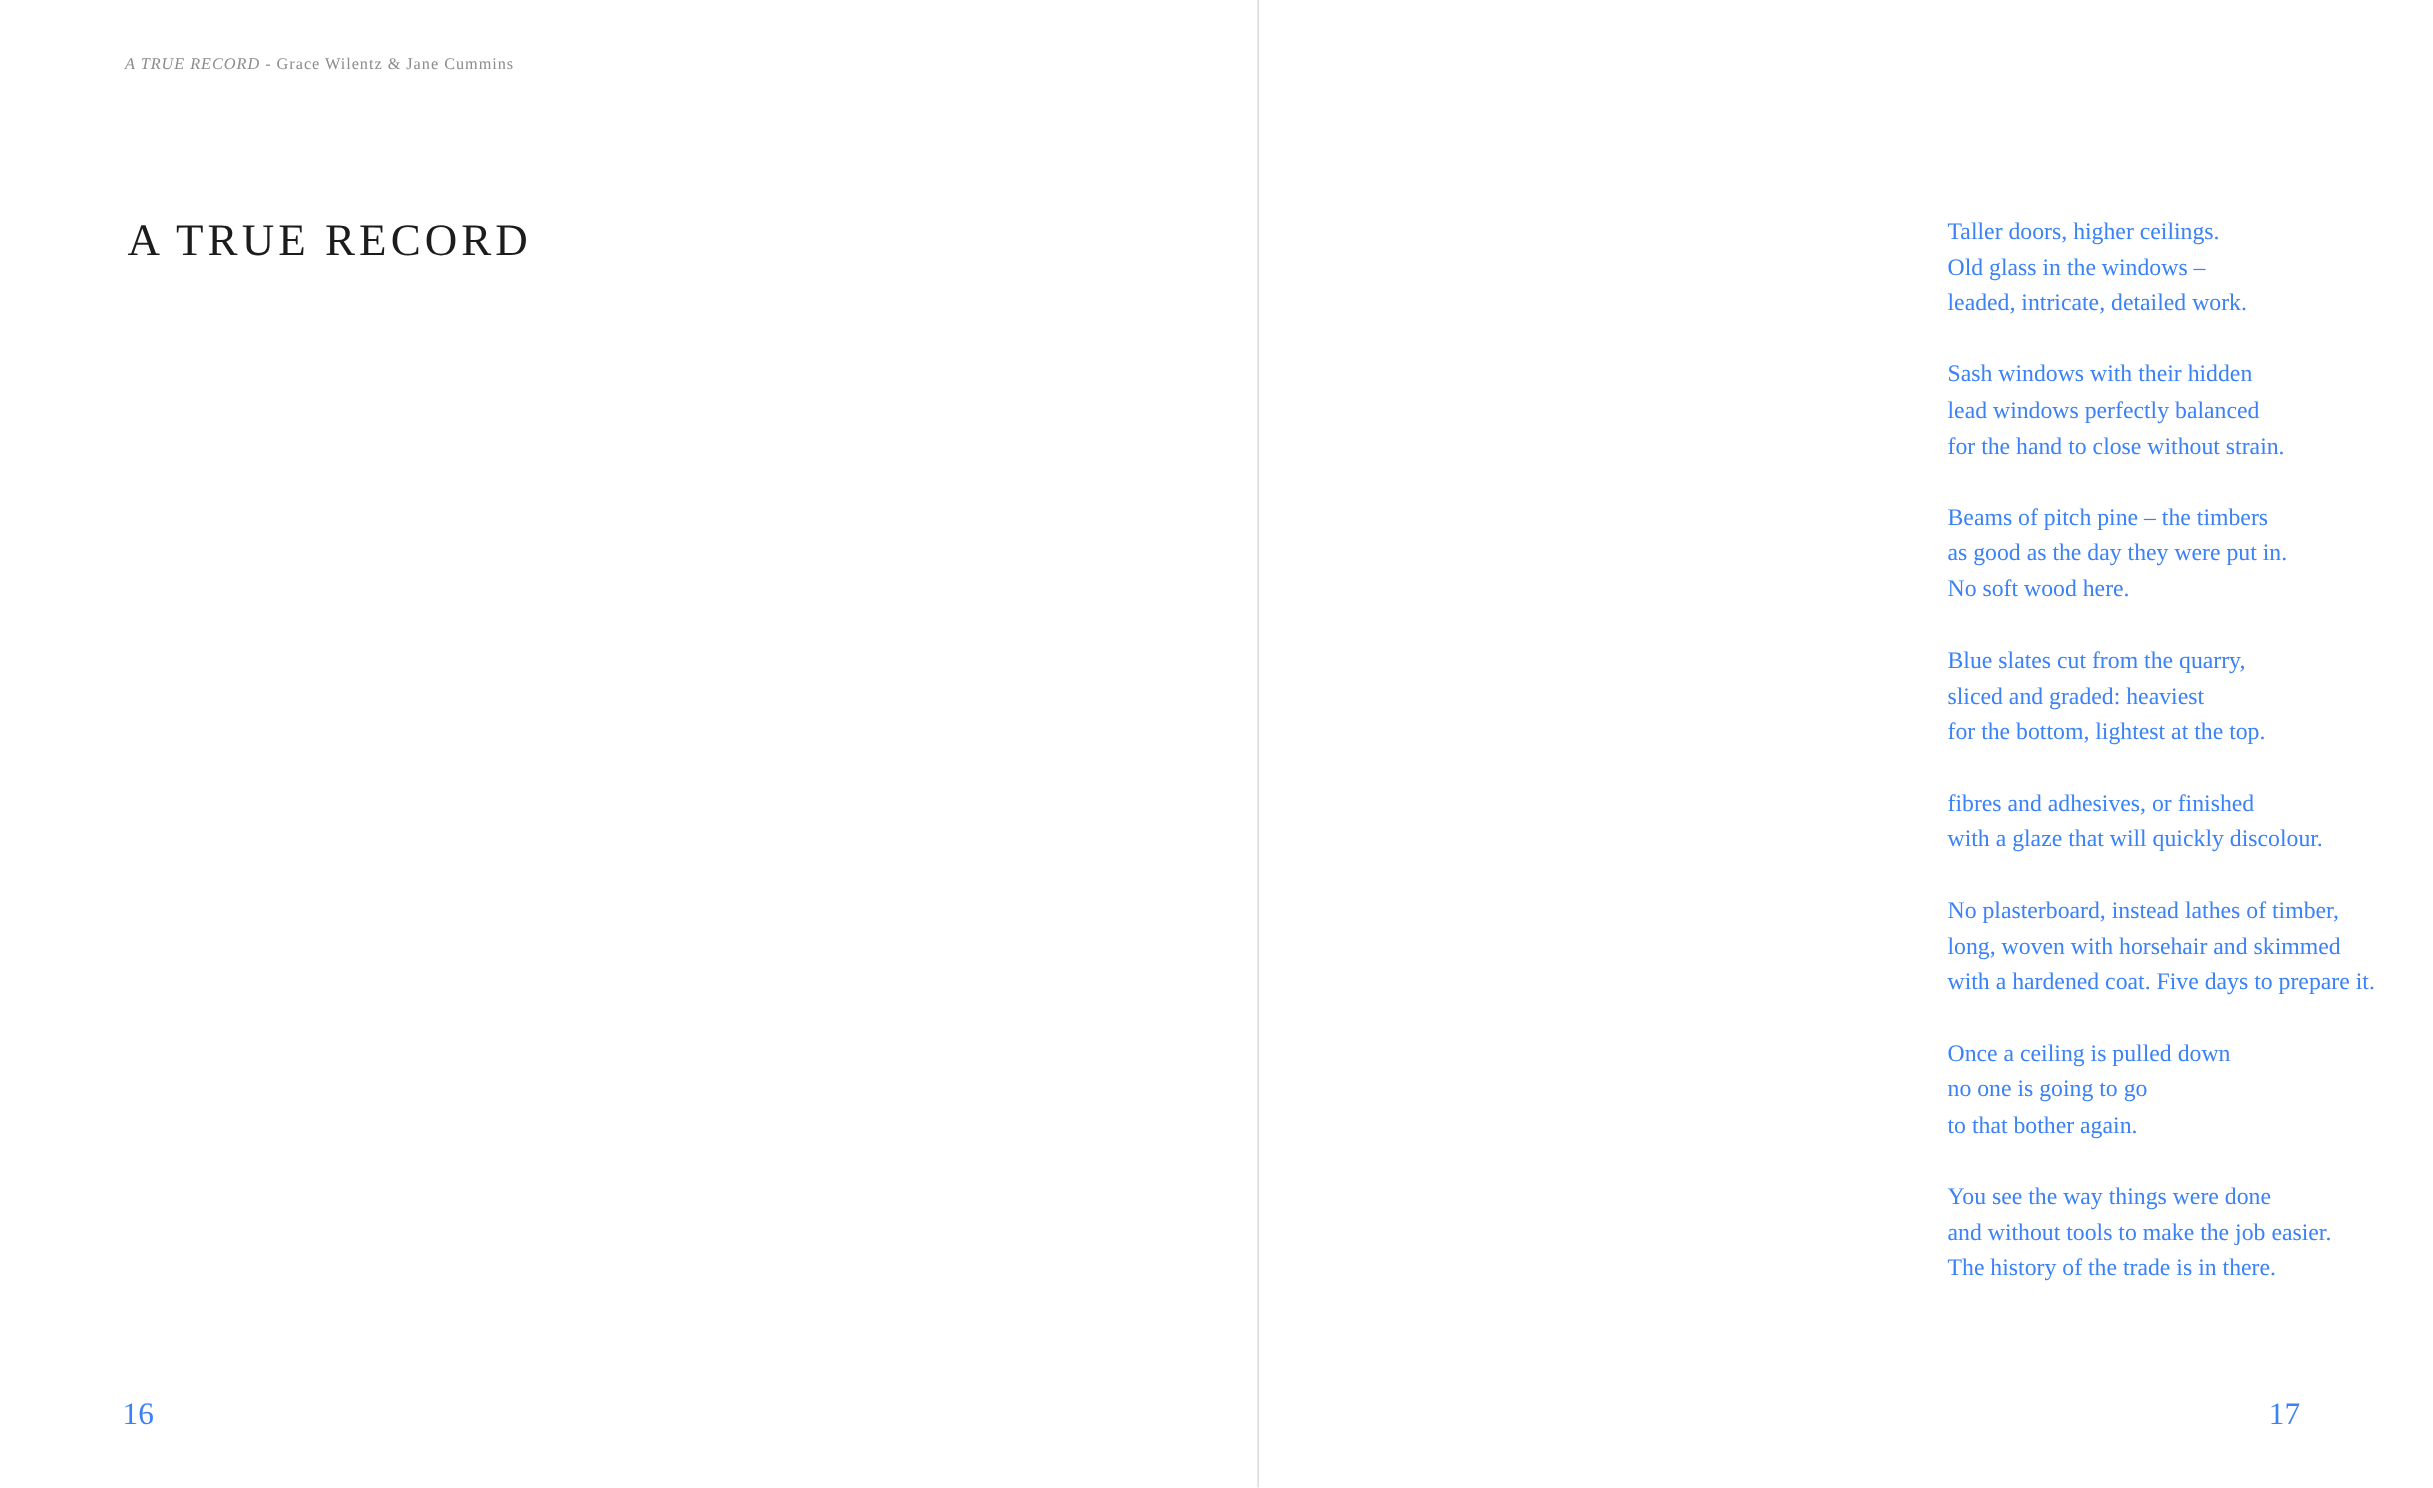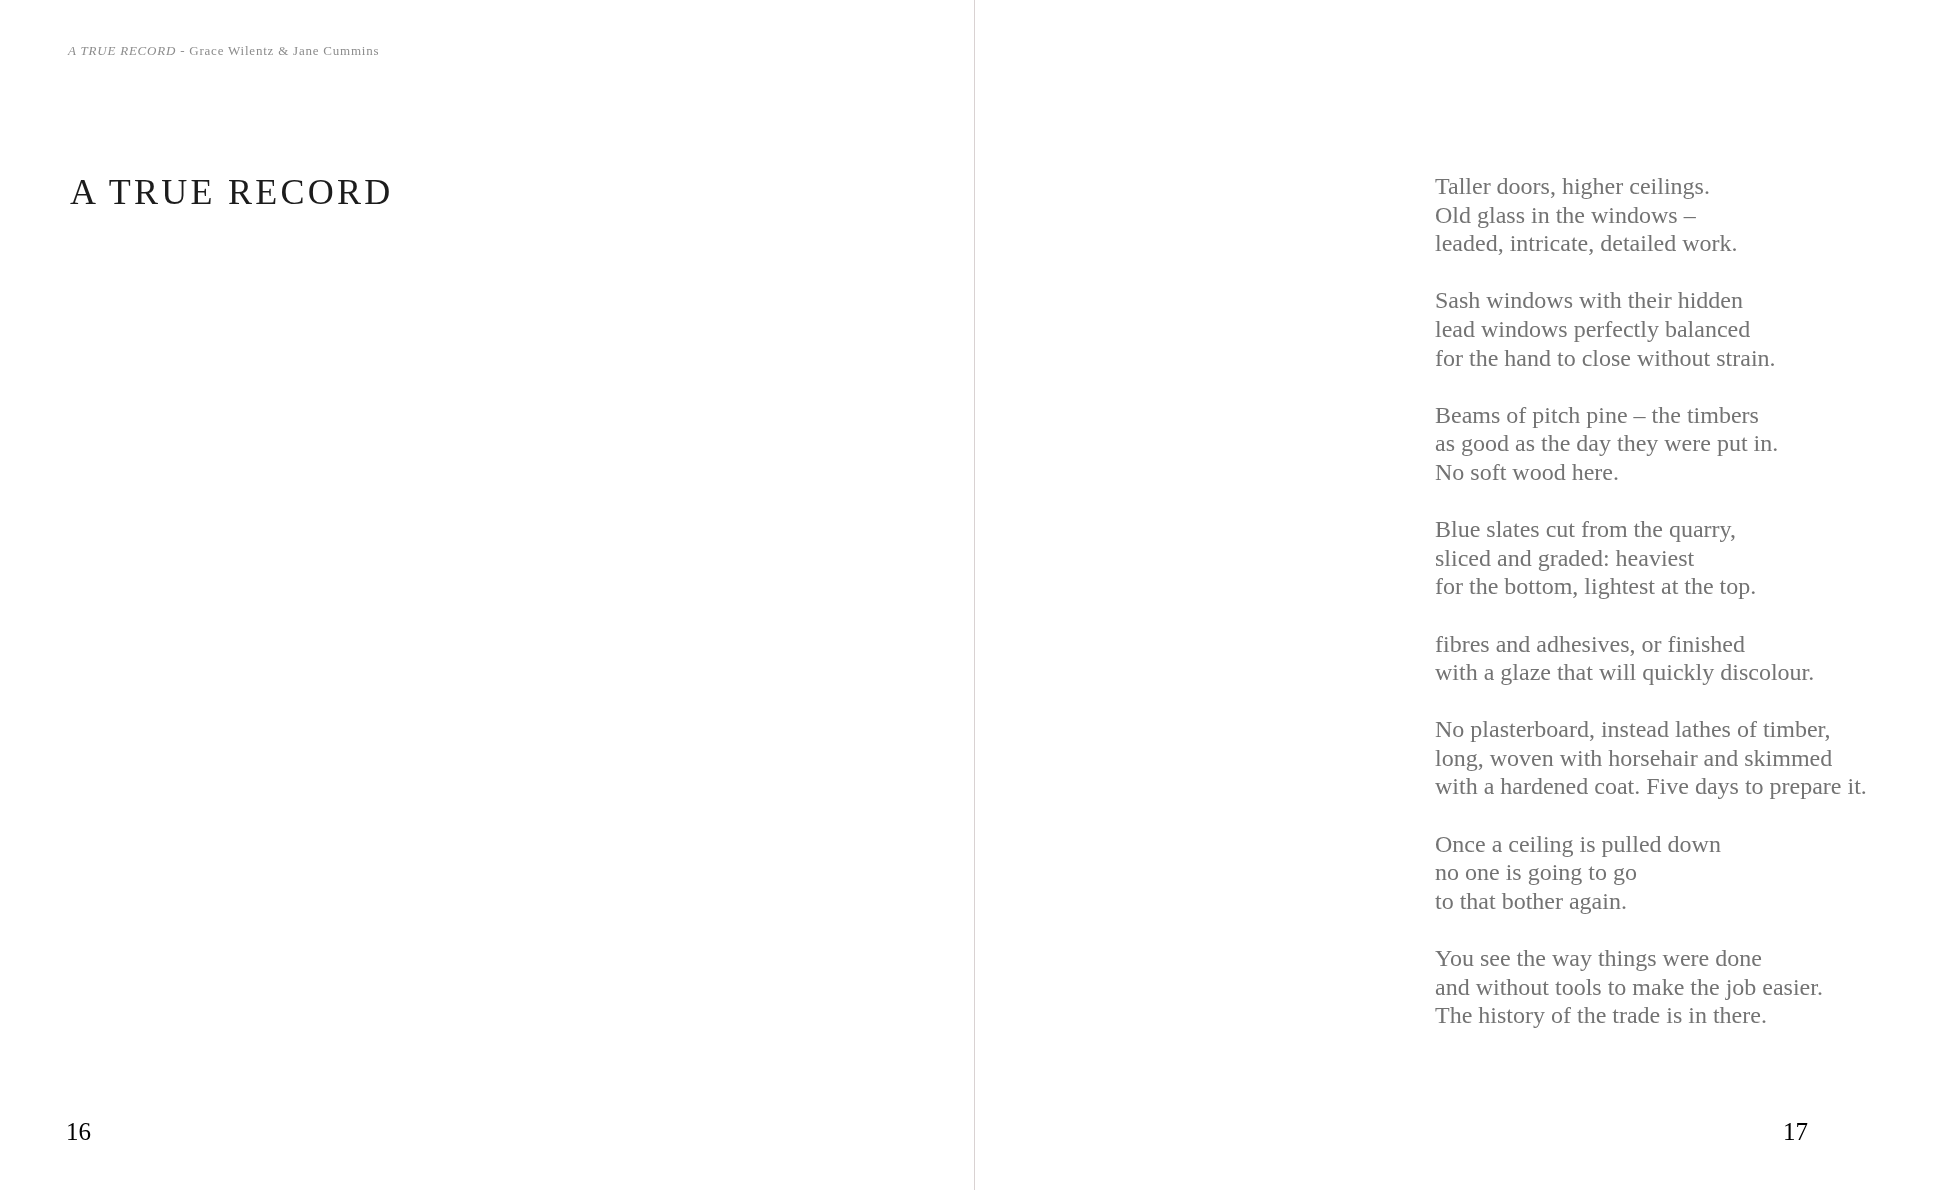--- a/index.html
+++ b/index.html
@@ -8,20 +8,21 @@
     font-family: "Liberation Serif", "DejaVu Serif", serif;
     width: 1946px;
     height: 1190px;
     overflow: hidden;
   }
   .spread {
     position: relative;
     width: 1820px;
     height: 1190px;
     background: #ffffff;
+    margin-left: 32px;
   }
   .gutter-divider {
     position: absolute;
     left: 974px;
     top: 0;
     width: 1px;
     height: 1190px;
     background: #d9d2d2;
   }
   .running-header {
@@ -39,33 +40,33 @@
     left: 70px;
     top: 171px;
     font-size: 36px;
     font-weight: normal;
     letter-spacing: 0.09em;
     color: #1c1c1c;
     white-space: nowrap;
   }
   .poem {
     position: absolute;
-    left: 1435px;
+    left: 1526px;
     top: 172px;
-    font-size: 24px;
+    font-size: 19px;
     line-height: 28.6px;
-    color: #737373;
+    color: #3b82f6;
   }
   .stanza { margin: 0 0 28.6px 0; }
   .poem-line { display: block; white-space: nowrap; }
   .page-number {
     position: absolute;
     top: 1118px;
     font-size: 25px;
-    color: #000000;
+    color: #3b82f6;
   }
   .page-number-left  { left: 66px; }
   .page-number-right { left: 1783px; }
 </style>
 </head>
 <body>
 
 <div class="spread">
 
   <div class="gutter-divider"></div>

